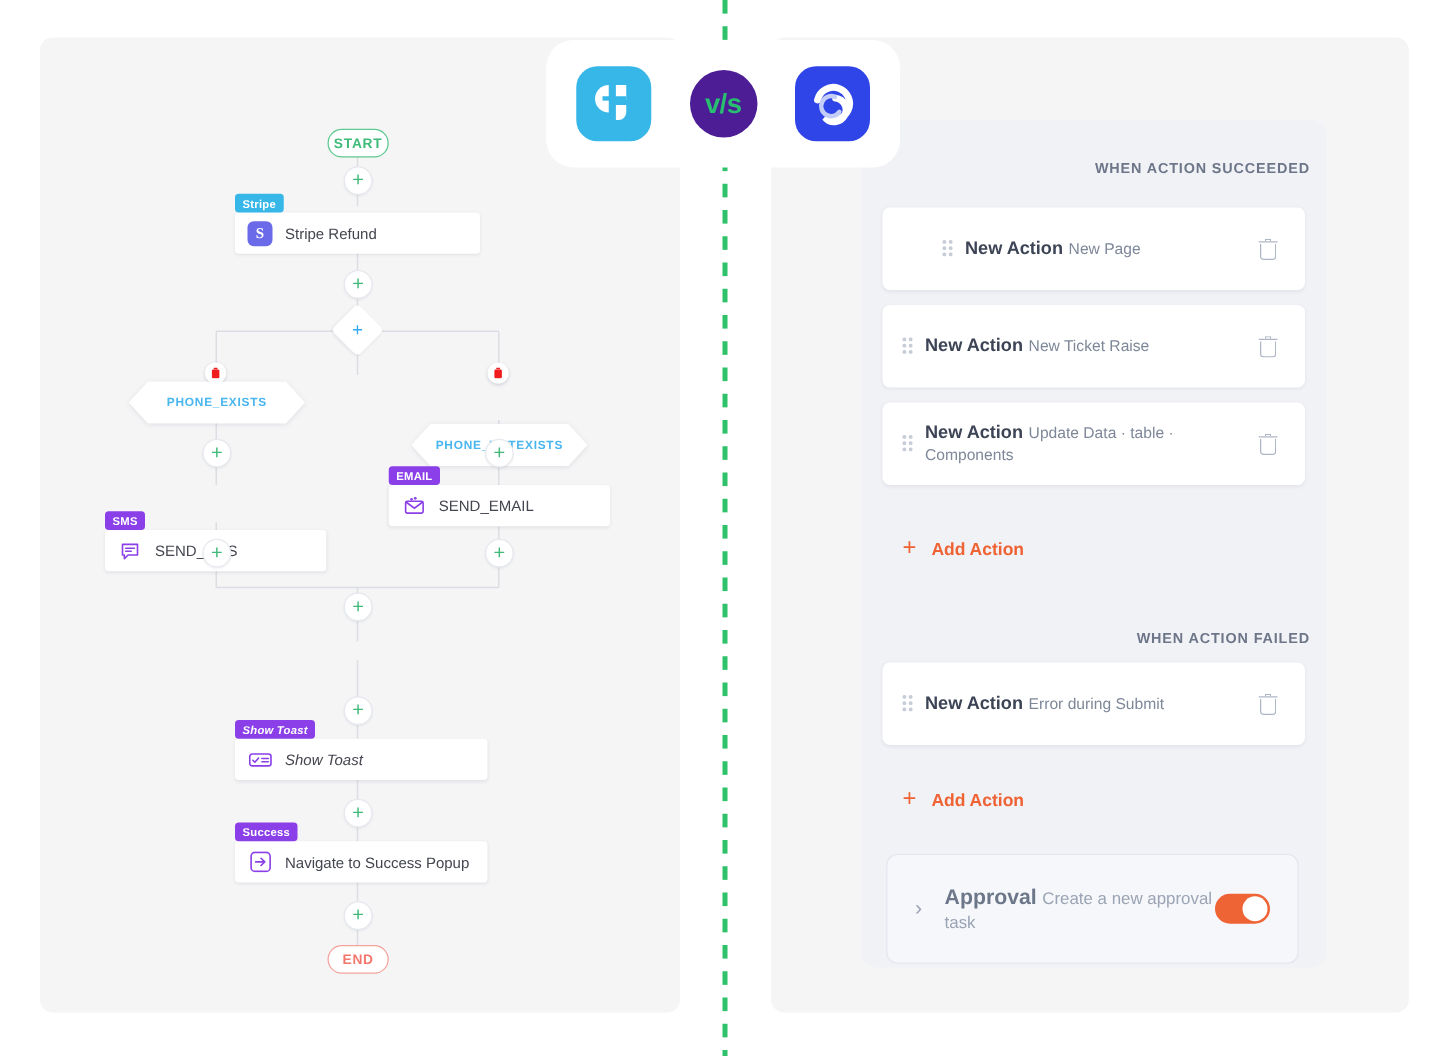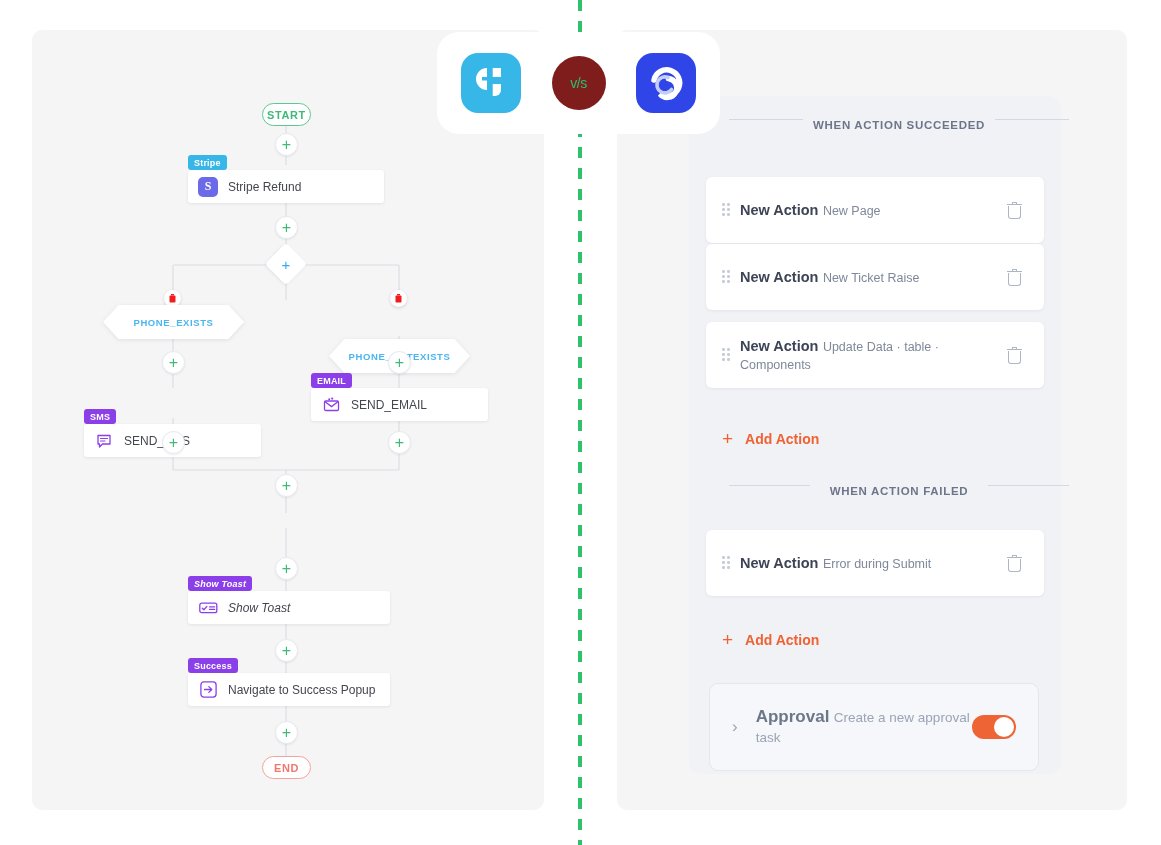--- a/index.html
+++ b/index.html
@@ -42,22 +42,22 @@
     width: 283px; height: 102px;
     background: #ffffff; border-radius: 22px;
     display: flex; align-items: center; justify-content: space-between;
     padding: 0 24px;
   }
   .logo-sq { width: 60px; height: 60px; border-radius: 17px; position: relative; }
   .logo-a { background: #36b7e8; }
   .logo-b { background: #2f45e8; }
   .vs-badge {
     width: 54px; height: 54px; border-radius: 50%;
-    background: #7f1d1d; display: flex; align-items: center; justify-content: center;
-    font-size: 14px; font-weight: normal; color: #28c070; letter-spacing: -0.5px;
+    background: #4c1d95; display: flex; align-items: center; justify-content: center;
+    font-size: 22px; font-weight: bold; color: #28c070; letter-spacing: -0.5px;
   }
 
   
   .flow { position: absolute; left: 0; top: 0; width: 1161px; height: 845px; }
   .n { position: absolute; }
 
   .pill {
     border-radius: 14px; background: #fff;
     font-size: 11px; font-weight: bold; letter-spacing: 0.6px;
     display: flex; align-items: center; justify-content: center;
@@ -115,22 +115,22 @@
     font-size: 12px; color: #44464f;
   }
   .card .ic { width: 20px; height: 20px; margin-right: 10px; flex: 0 0 20px;
               display:flex; align-items:center; justify-content:center; }
 
   .ic-stripe { background:#6b6ae8; border-radius:5px; color:#fff; font-size:12px;
                font-weight:bold; font-family:"Liberation Serif",serif; }
 
   
   .sec-head {
-    position: absolute; left: 729px; width: 340px; height: 14px;
-    display: flex; align-items: flex-start; gap: 10px;
+    position: absolute; left: 708px; width: 340px; height: 14px;
+    display: flex; align-items: flex-end; gap: 10px; flex-direction: column;
   }
   .sec-head .ln { flex: 1; height: 1px; background: #d3d9e4; }
   .sec-head .tx { font-size: 11.5px; font-weight: bold; color: #6d7689; letter-spacing: .7px; }
 
   .act-card {
     position: absolute; left: 706px; width: 338px; height: 66px;
     background: #fff; border-radius: 6px;
     box-shadow: 0 1px 3px rgba(40,50,80,.07);
     display: flex; align-items: center;
   }
@@ -308,21 +308,21 @@
   <div class="n plus" style="left:275px; top:721px;">+</div>
 
   <div class="n pill pill-end" style="left:262px; top:756px; width:49px;">END</div>
 
   <div class="sec-head" style="top:119px;">
     <div class="ln"></div>
     <div class="tx">WHEN ACTION SUCCEEDED</div>
     <div class="ln"></div>
   </div>
 
-  <div class="act-card" style="top:177px;">
+  <div class="act-card" style="top:166px;padding-left:32px;">
     <span class="drag">
         <i></i>
         <i></i>
         <i></i>
         <i></i>
         <i></i>
         <i></i>
       </span>
     <span class="act-txt">
       <span class="act-title">New Action</span>

